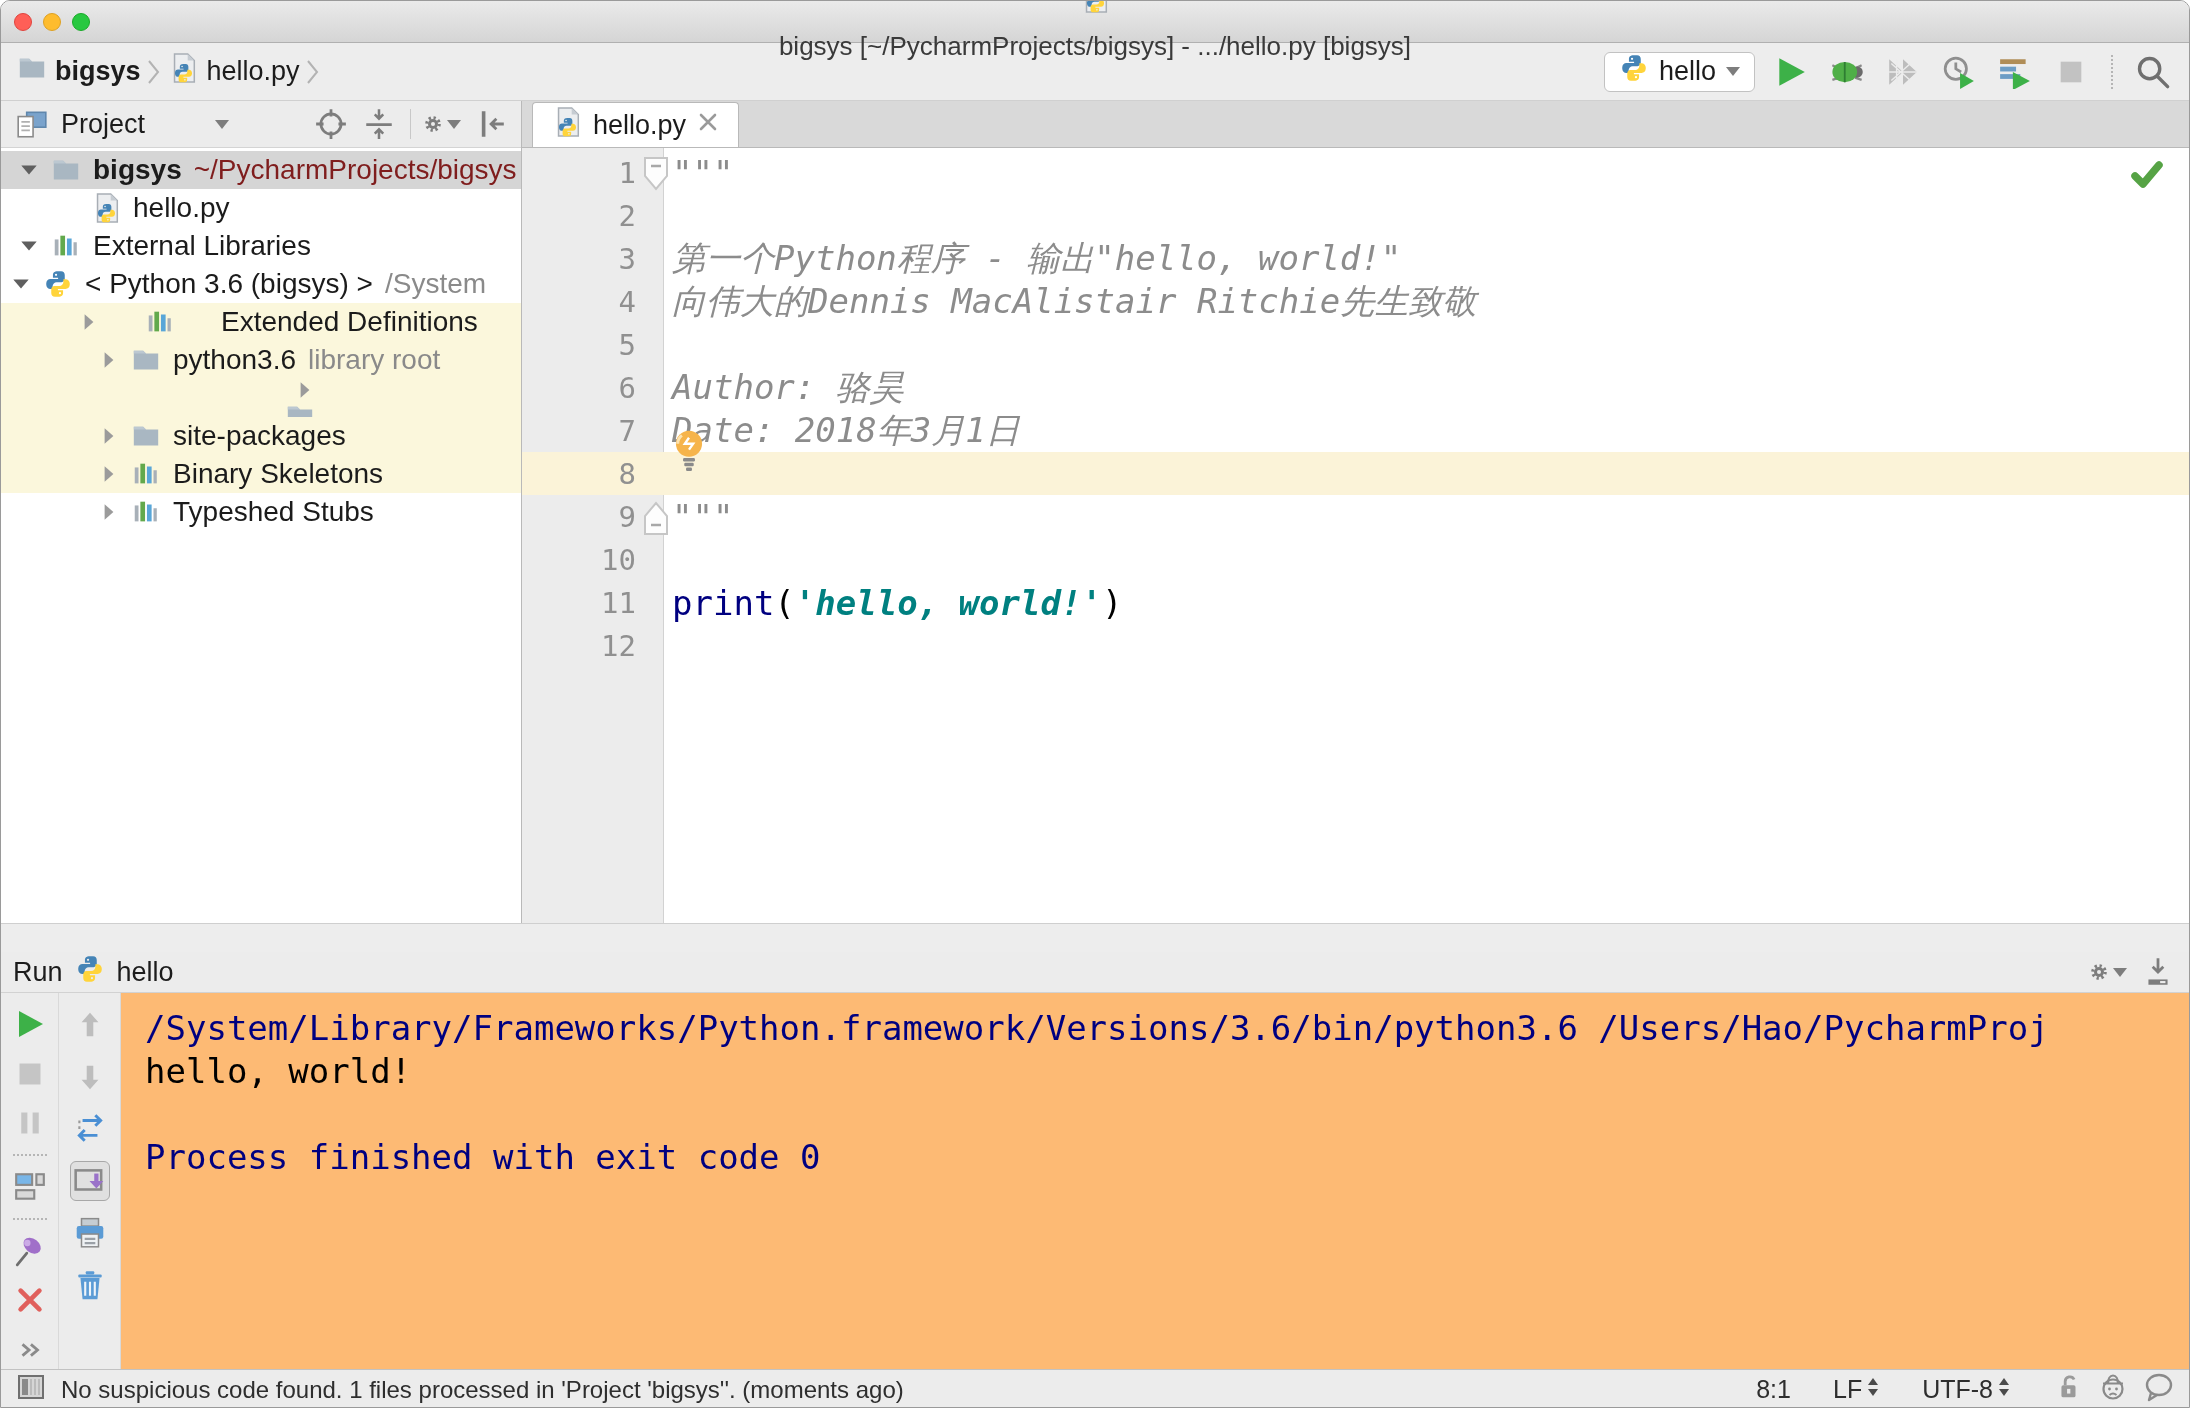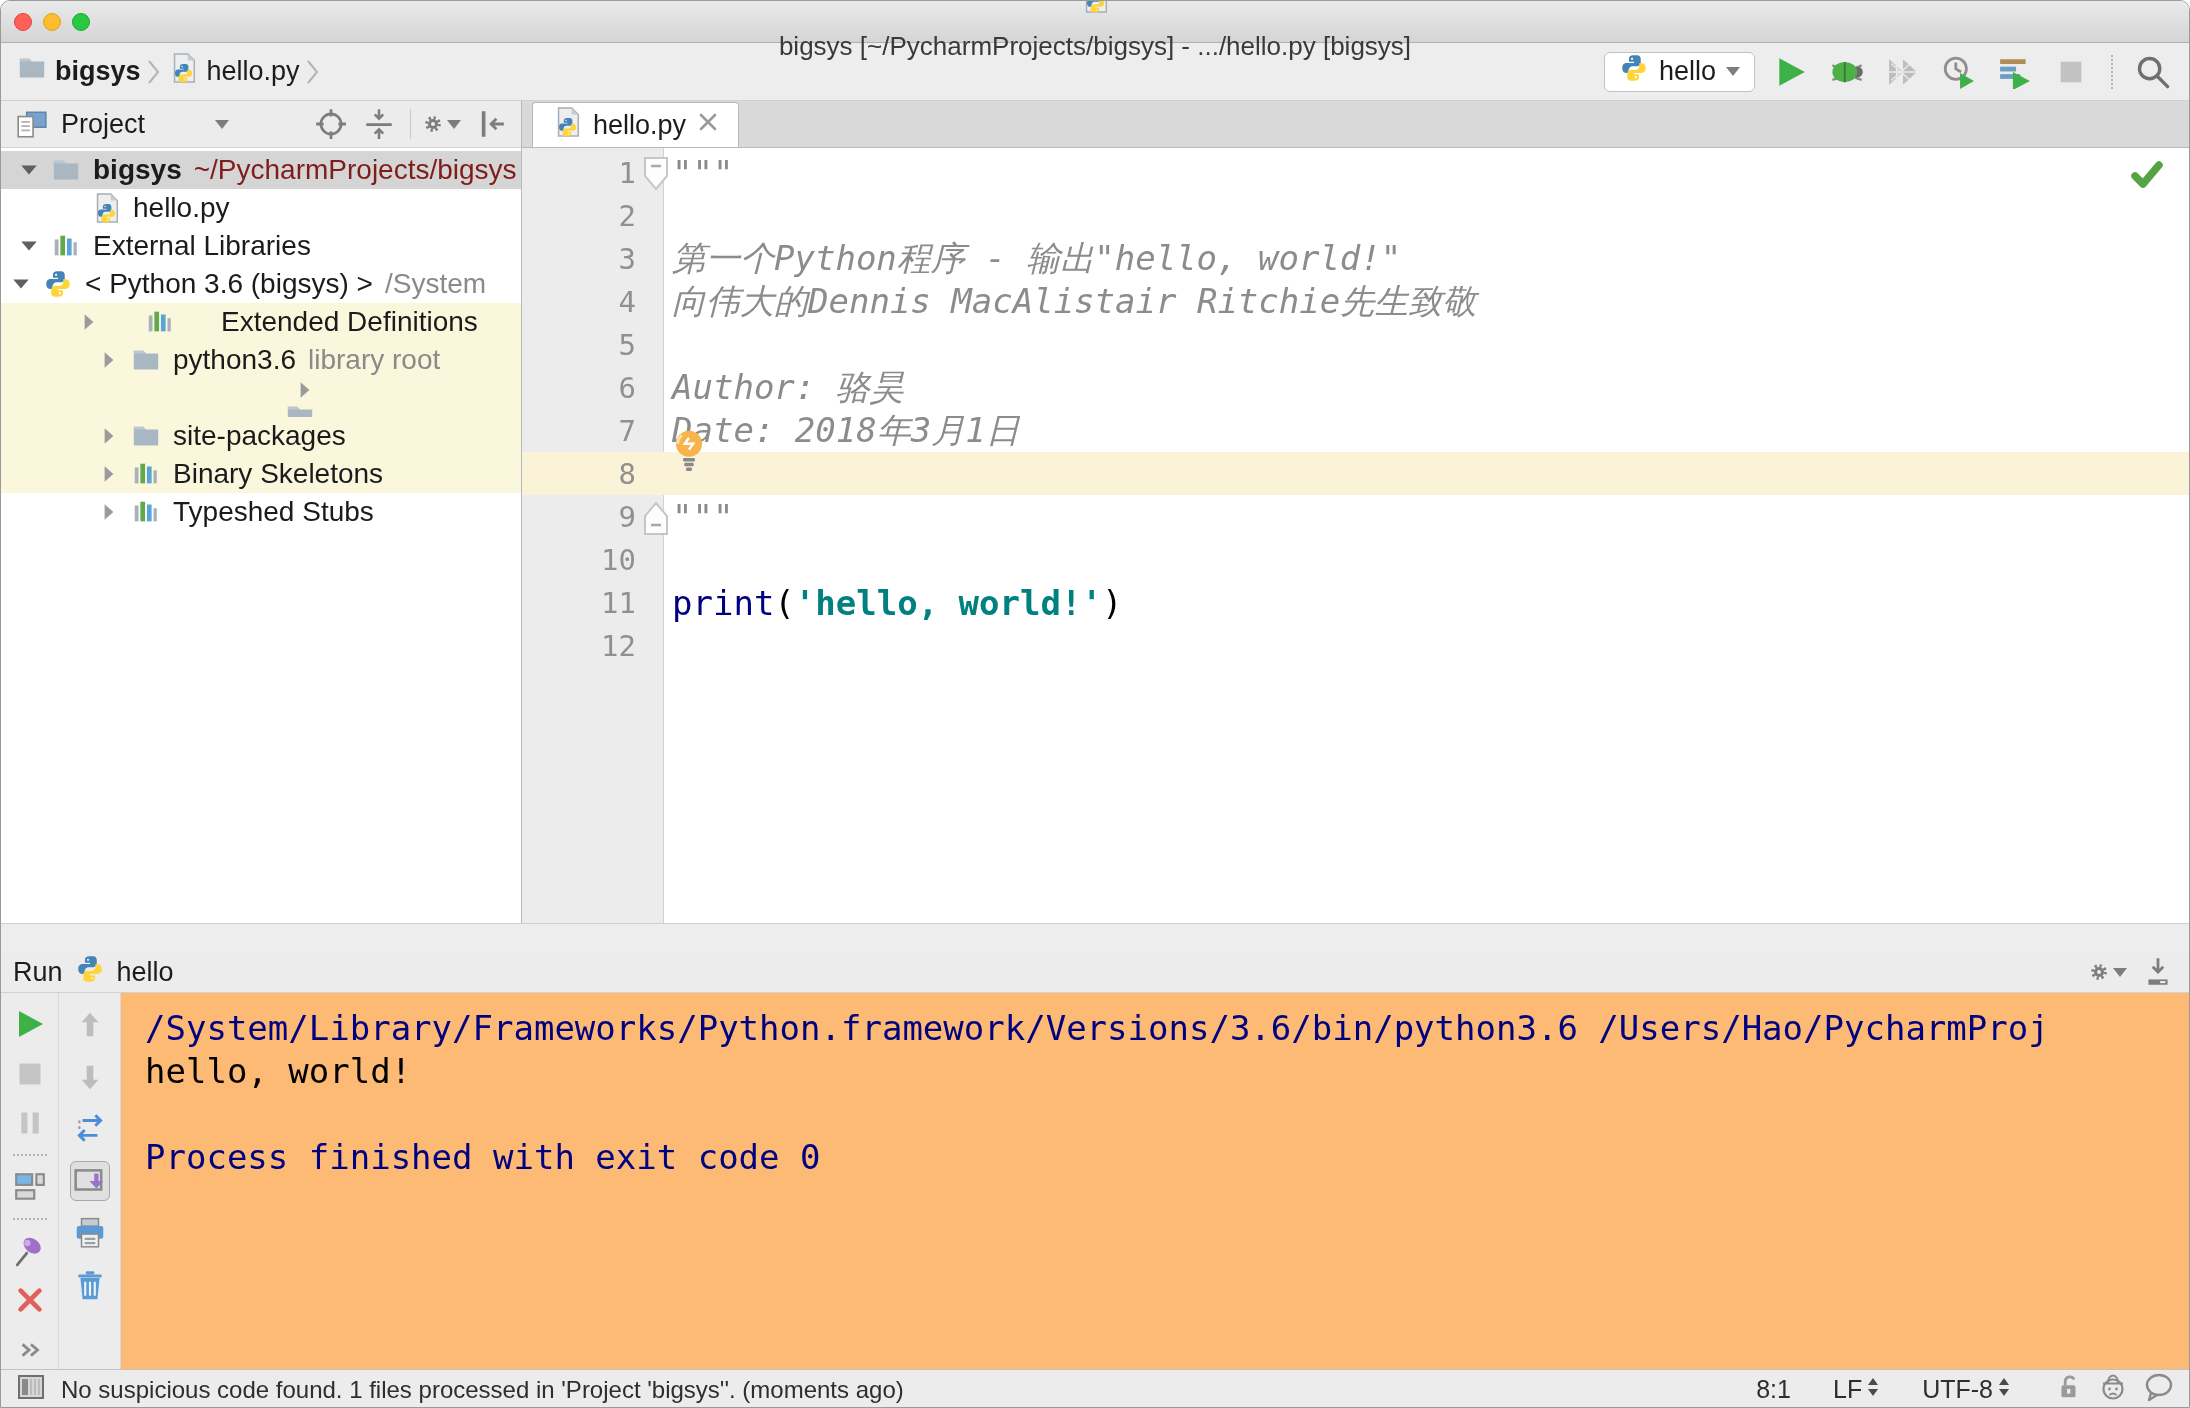--- a/index.html
+++ b/index.html
@@ -62,21 +62,21 @@
             font-family:"DejaVu Sans Mono", monospace; }
   .gutter-bg { position:absolute; left:0; top:0; bottom:0; width:142px; background:#ececec;
                border-right:1px solid #d2d2d2; }
   .elines { position:absolute; left:0; right:0; top:0; padding-top:3px; }
   .eline { height:43px; display:flex; align-items:center; }
   .eline.current { background:var(--current_line); }
   .lnum { width:114px; flex:none; text-align:right; font-size:29px; color:#909090; }
   .lcode { padding-left:36px; font-size:34px; white-space:pre; }
   .seg-doc { color:var(--docstring); font-style:italic; }
   .seg-kw { color:var(--keyword); }
-  .seg-str { color:var(--string); font-weight:bold; }
+  .seg-str { color:var(--string); font-weight:bold;font-style:italic; }
   .seg-plain { color:#000; }
   .fold { position:absolute; left:120px; width:28px; height:36px; }
   .fold svg { display:block; }
   .fold-start { top:8px; }
   .fold-end { top:352px; }
   .bulb { position:absolute; left:148px; top:280px; }
   .inspect-ok { position:absolute; right:24px; top:8px; }
 
   .strip { height:29px; flex:none; background:#ededed; border-top:1px solid #cfcfcf; }
 

